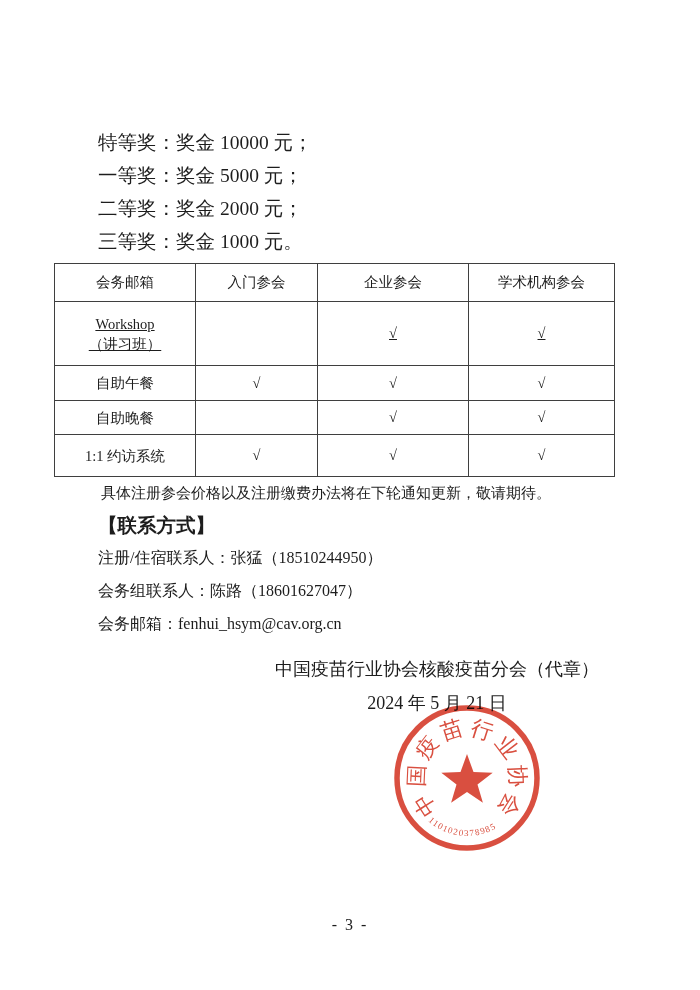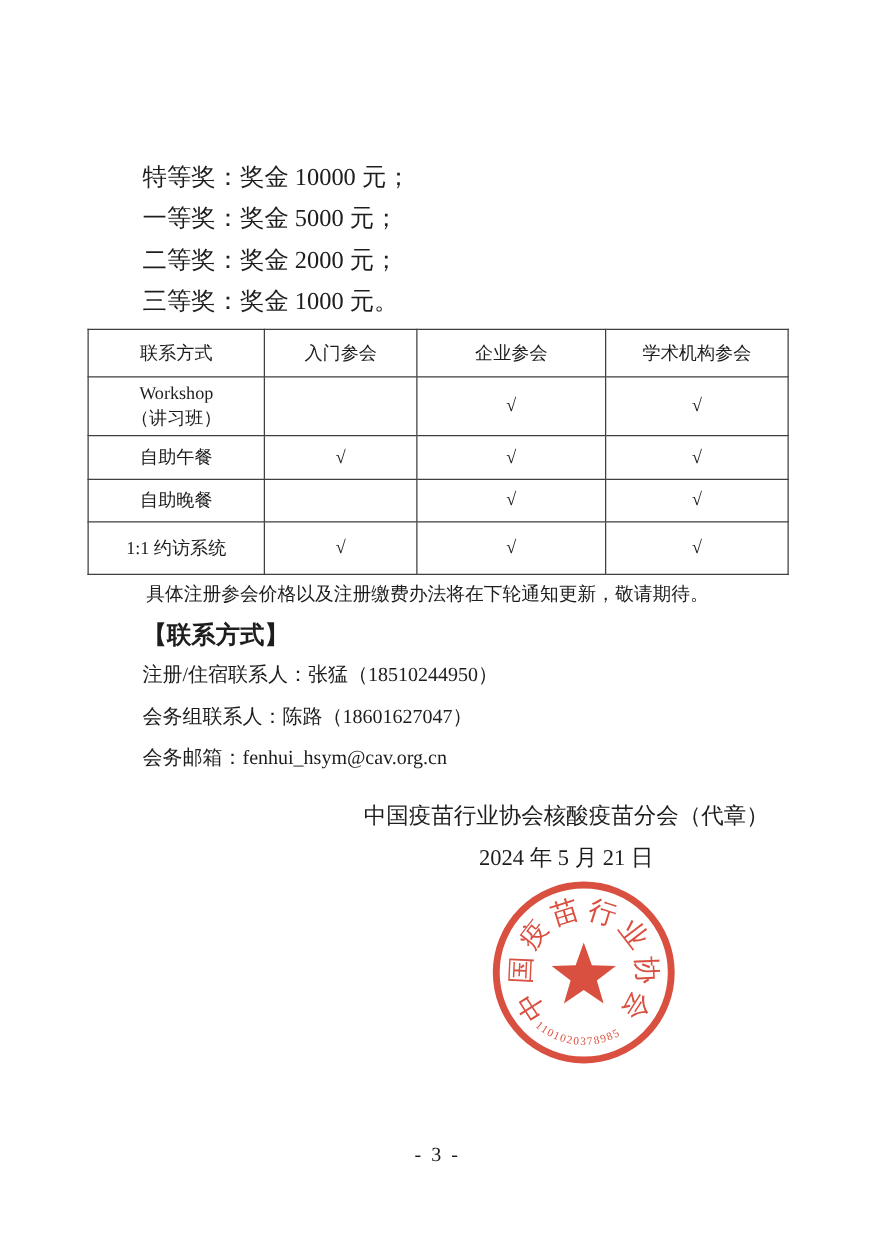--- a/index.html
+++ b/index.html
@@ -6,21 +6,21 @@
   body {
     width: 700px; height: 990px;
     background: #ffffff;
     position: relative;
     overflow: hidden;
     font-family: "Liberation Serif", "DejaVu Serif", serif;
     color: #1d1d1d;
   }
   .content {
     position: absolute;
-    left: 70px; top: 126px;
+    left: 54px; top: 126px;
     width: 560px;
   }
   .text-line {
     font-size: 19.5px;
     line-height: 33px;
     white-space: nowrap;
   }
   .indented { margin-left: 44px; }
   .section-title {
     font-weight: bold;
@@ -38,21 +38,21 @@
   table.benefits th, table.benefits td {
     border: 1px solid #3f3f3f;
     text-align: center;
     vertical-align: middle;
     font-weight: normal;
     font-size: 14.5px;
     padding: 0;
     overflow: hidden;
   }
   tr.r-head   { height: 38px; }
-  tr.r-tall   { height: 47px; }
+  tr.r-tall   { height: 64px; text-decoration: underline; }
   tr.r-std1   { height: 35px; }
   tr.r-std2   { height: 34px; }
   tr.r-std3   { height: 35px; }
   tr.r-last   { height: 42px; }
   .row-label-main { line-height: 20px; }
   .row-label-sub  { line-height: 20px; }
   .row-label-sub:empty { display: none; }
   .check-cell { font-size: 15px; }
   .note {
     margin-left: 8px;
@@ -118,21 +118,21 @@
 
   <table class="benefits">
     <colgroup>
       <col style="width:141px">
         <col style="width:122px">
         <col style="width:151px">
         <col style="width:146px">
     </colgroup>
     <tbody>
         <tr class="r-head">
-      <th>联系方式</th>
+      <th>会务邮箱</th>
       <th>入门参会</th>
       <th>企业参会</th>
       <th>学术机构参会</th>
     </tr>
     <tr class="r-tall">
       <td>
         <div class="row-label-main">Workshop</div>
         <div class="row-label-sub">（讲习班）</div>
       </td>
       <td class="check-cell"></td>

